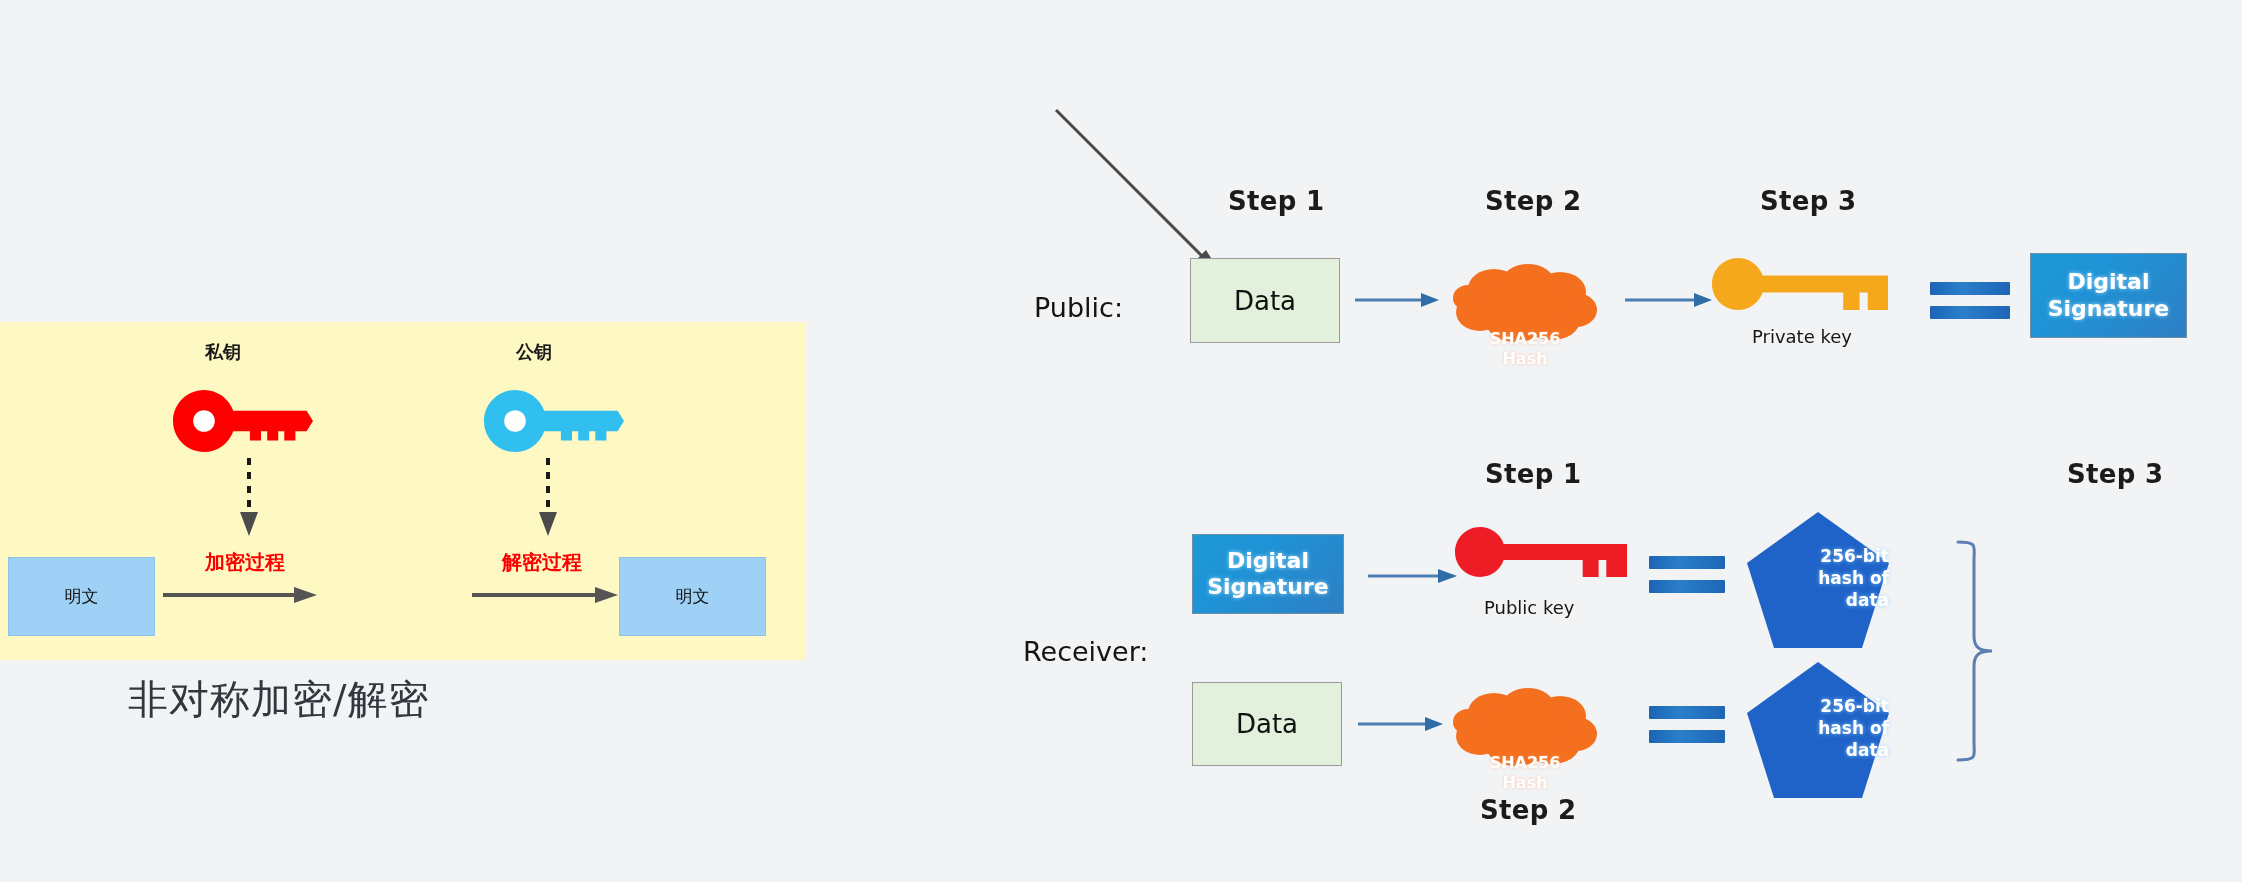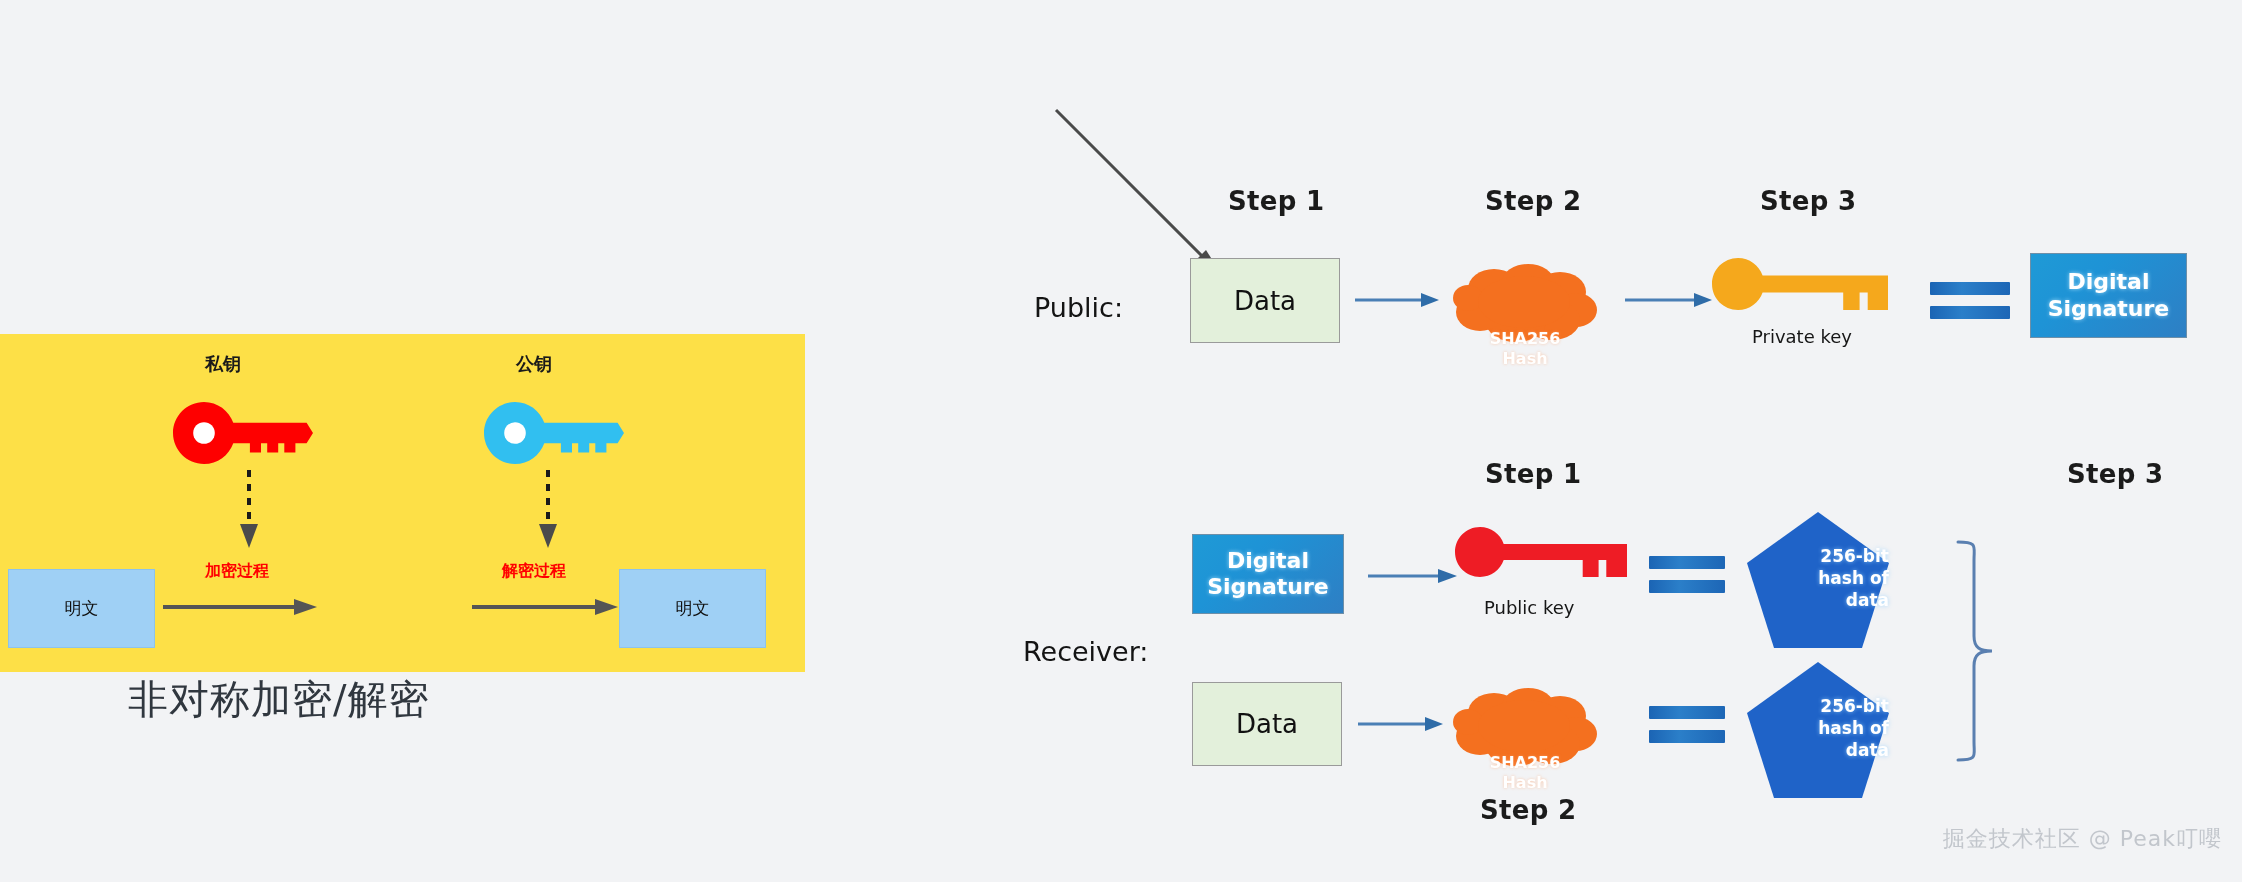--- a/index.html
+++ b/index.html
@@ -7,37 +7,37 @@
     width:2242px;height:882px;
     background:#f2f3f5;
     font-family:"Liberation Sans", sans-serif;
     overflow:hidden;
     position:relative;
   }
   .stage{position:absolute;inset:0;}
 
   
   .left-panel{
-    position:absolute;left:0;top:334px;width:805px;height:338px;
-    background:#fde047;
+    position:absolute;left:0;top:322px;width:805px;height:338px;
+    background:#fef9c3;
   }
   .cn-key-label{
     position:absolute;font-family:"DejaVu Sans", sans-serif;
     font-size:18px;color:#1a1a1a;font-weight:600;white-space:nowrap;
   }
   .key-shape{position:absolute;}
   .dashed-arrow{position:absolute;}
   .flow-box{
     position:absolute;display:flex;align-items:center;justify-content:center;
     font-family:"DejaVu Sans", sans-serif;font-size:17px;color:#111;
   }
   .box-plain{background:#9fd0f5;border:1px solid #8cc3ec;}
   .box-cipher{background:#fbf500;border:2px solid #b6a800;}
   .proc-label{
-    position:absolute;color:#ff0000;font-weight:700;font-size:16px;
+    position:absolute;color:#ff0000;font-weight:700;font-size:20px;
     font-family:"DejaVu Sans", sans-serif;white-space:nowrap;
   }
   .caption-cn{
     position:absolute;left:128px;top:672px;
     font-family:"DejaVu Serif", serif;font-size:40px;color:#30373f;
     letter-spacing:1px;white-space:nowrap;
   }
 
   
   .note-box{
@@ -318,15 +318,14 @@
     <span>data</span>
   </span>
 
   <span class="dashed-arrow" style="left:1950px;top:540px;">
     <svg width="60" height="222" viewBox="0 0 60 222">
       <path d="M8 2 C28 2 24 6 24 20 L24 96 C24 108 30 111 42 111 C30 111 24 114 24 126 L24 202 C24 216 28 220 8 220" fill="none" stroke="#5a7fb0" stroke-width="3" stroke-linecap="round"></path>
     </svg>
   </span>
 
 
-  <span class="watermark">掘金技术社区 @ Peak叮嚶</span>
 
 </div>
 
 </body></html>

